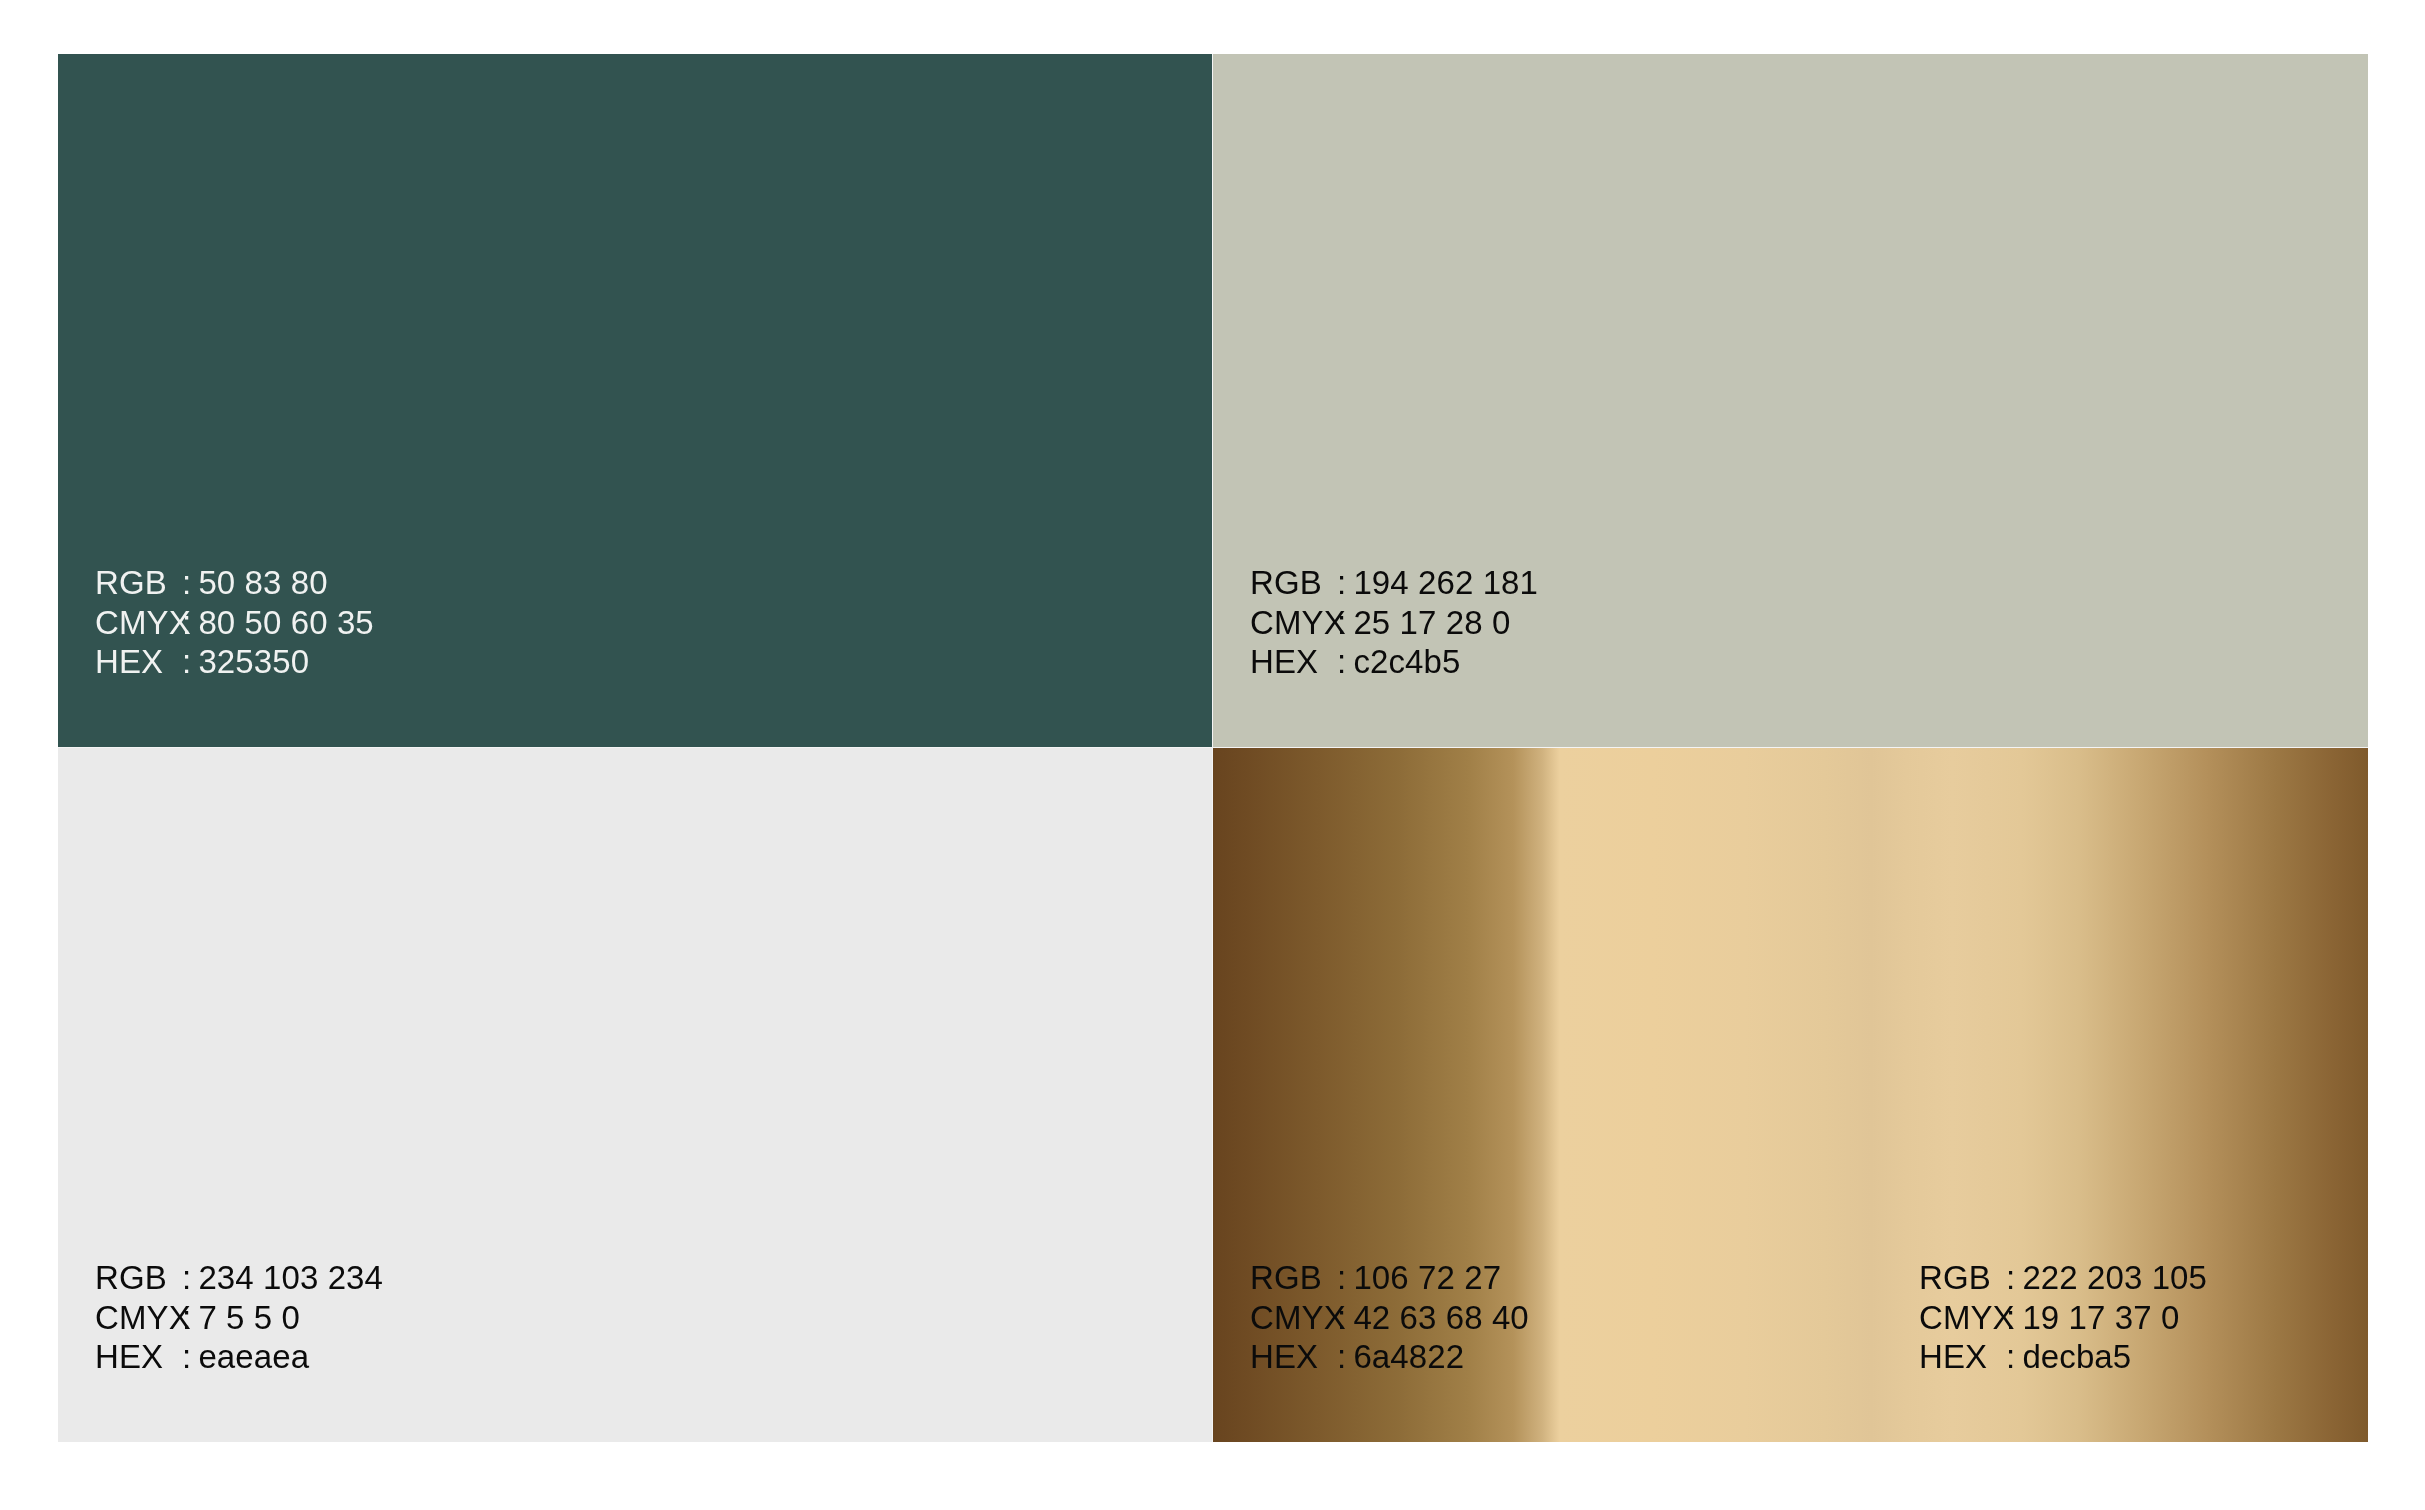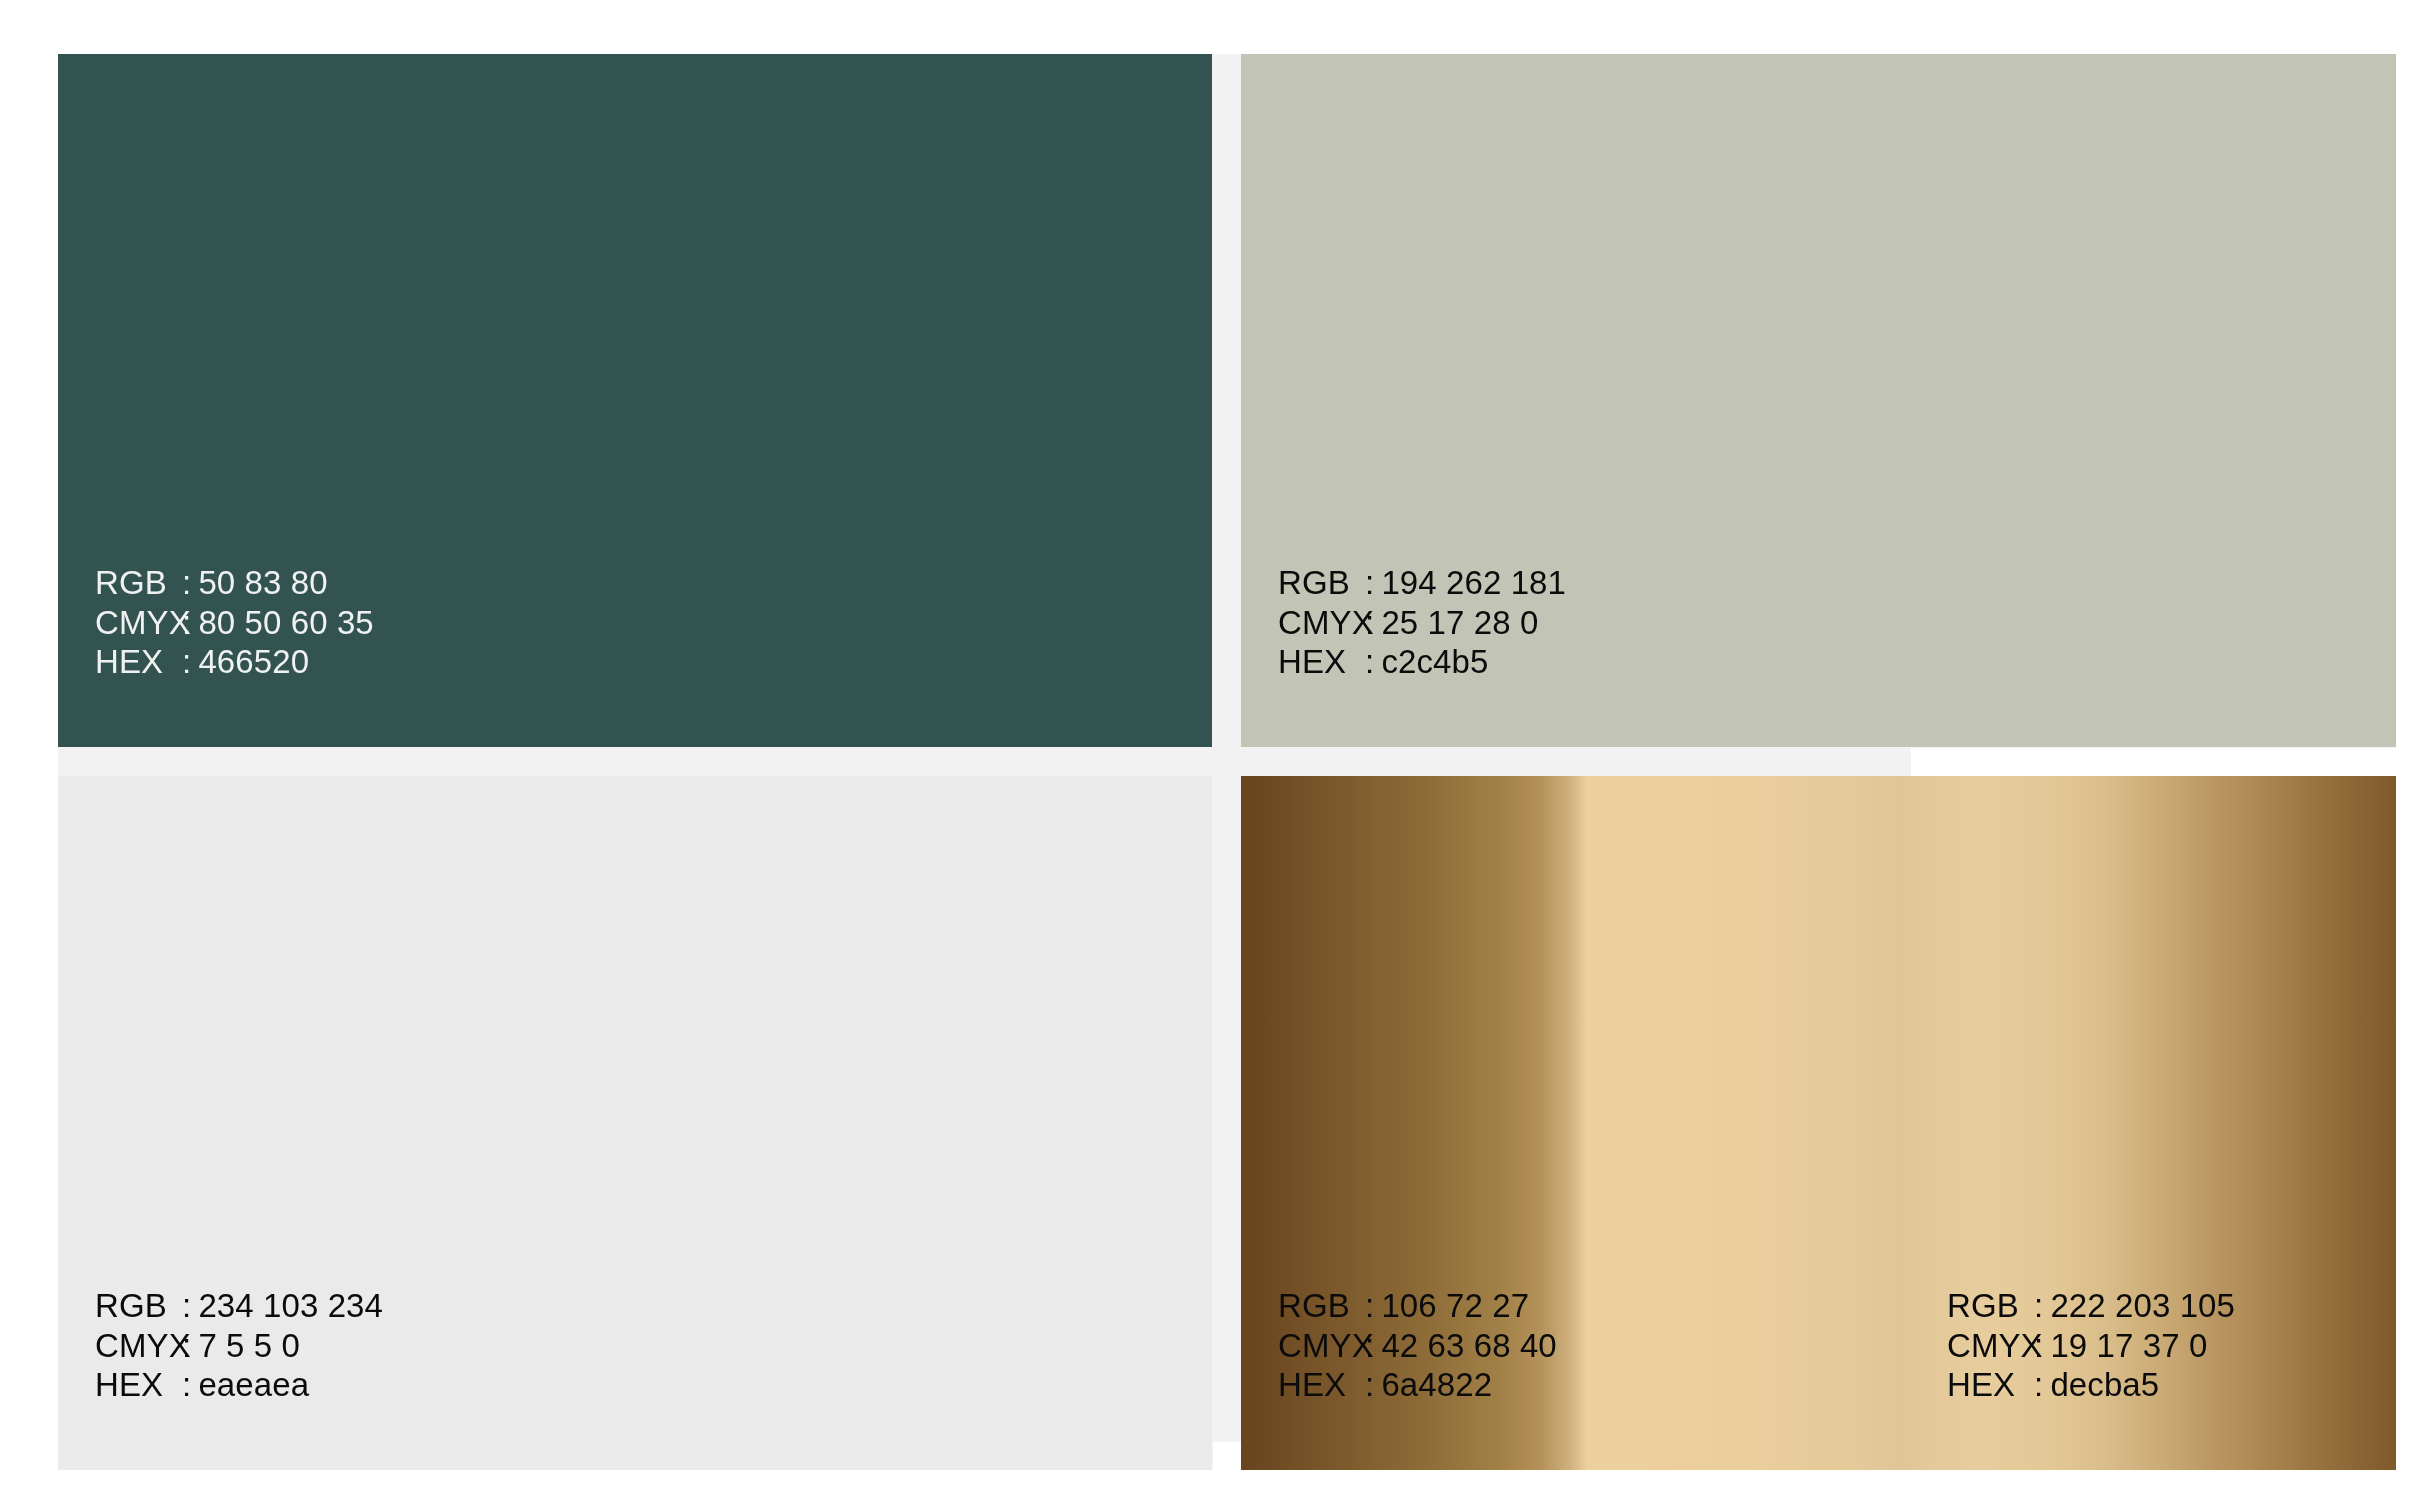--- a/index.html
+++ b/index.html
@@ -21,21 +21,20 @@
     position: absolute;
     left: 58px;
     top: 54px;
     width: 1853px;
     height: 1388px;
     background: #f2f2f2;
     display: grid;
     grid-template-columns: 1155px 1155px;
     grid-template-rows: 694px 694px;
     box-sizing: border-box;
-    gap: 28px;
   }
 
   .swatch {
     position: relative;
     box-sizing: border-box;
     overflow: hidden;
   }
   
   .swatch.col-left  { border-right: 1.9px solid #f4f4f4; }
   .swatch.row-top   { border-bottom: 1.9px solid #f4f4f4; }
@@ -122,21 +121,21 @@
         <span class="info-value">50 83 80</span>
       </div>
       <div class="info-row">
         <span class="info-label">CMYX</span>
         <span class="info-colon">:</span>
         <span class="info-value">80 50 60 35</span>
       </div>
       <div class="info-row">
         <span class="info-label">HEX</span>
         <span class="info-colon">:</span>
-        <span class="info-value">466520</span>
+        <span class="info-value">325350</span>
       </div>
     </div>
   </div>
 
   <div class="swatch row-top dark-text" id="swatch-sage-grey">
     <div class="info-block">
       <div class="info-row">
         <span class="info-label">RGB</span>
         <span class="info-colon">:</span>
         <span class="info-value">194 262 181</span>

